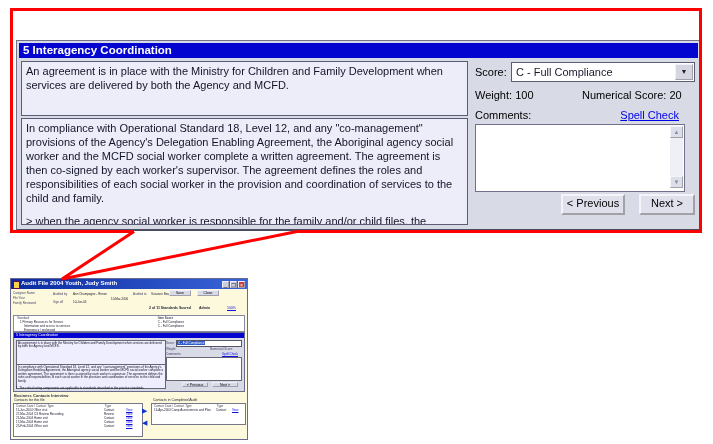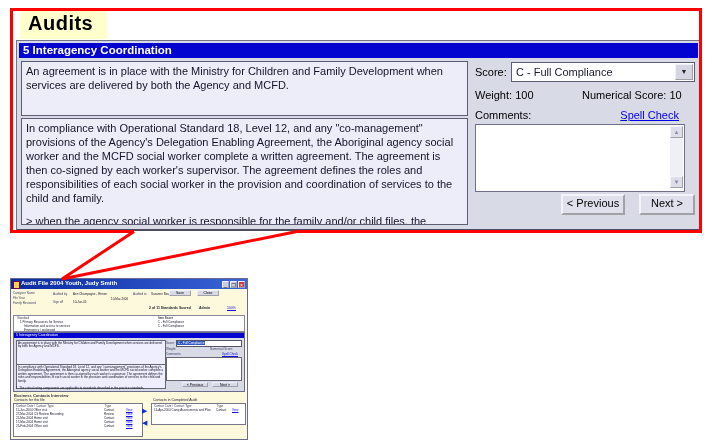--- a/index.html
+++ b/index.html
@@ -66,21 +66,20 @@
   .t-arrow{color:#1133cc;font-size:7px;line-height:7px;}
   .t-table{background:#fff;border:0.5px solid #778;overflow:hidden;}
   .t-row{white-space:nowrap;line-height:1.35;}
   .nowrap{white-space:nowrap;}
 </style>
 </head>
 <body>
 
 <div class="stage">
 
-  <div class="abs audits-title">Audits</div>
 
   <div class="abs panel">
     <div class="abs panel-header">5 Interagency Coordination</div>
 
     <div class="abs textbox box1">An agreement is in place with the Ministry for Children and Family Development when services are delivered by both the Agency and MCFD.</div>
 
     <div class="abs textbox box2">
       <p>In compliance with Operational Standard 18, Level 12, and any "co-management" provisions of the Agency's Delegation Enabling Agreement, the Aboriginal agency social worker and the MCFD social worker complete a written agreement. The agreement is then co-signed by each worker's supervisor. The agreement defines the roles and responsibilities of each social worker in the provision and coordination of services to the child and family.</p>
       <p>&gt;  when the agency social worker is responsible for the family and/or child files, the agency social worker initiates contact, meets, and develops a written agreement with the MCFD social worker and</p>
     </div>
@@ -90,21 +89,21 @@
       <span class="val">C - Full Compliance</span>
       <div class="dd-btn">▼</div>
     </div>
 
     <div class="abs lbl weight-line">
       <span>Weight:</span>
       <span>100</span>
     </div>
     <div class="abs lbl numeric-line">
       <span>Numerical Score:</span>
-      <span>10</span>
+      <span>20</span>
     </div>
 
     <span class="abs lbl comments-lbl">Comments:</span>
     <span class="abs spellcheck">Spell Check</span>
 
     <div class="abs comments-area">
       <span></span>
       <div class="vscroll">
         <div class="sbtn up">▲</div>
         <div class="sbtn down">▼</div>

